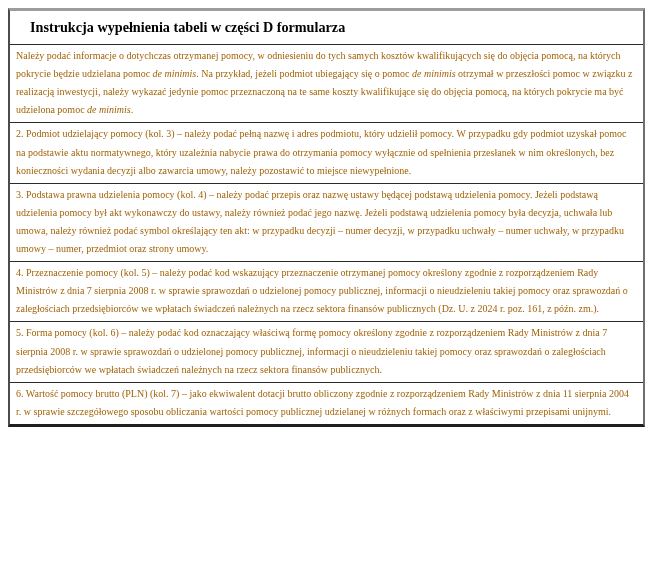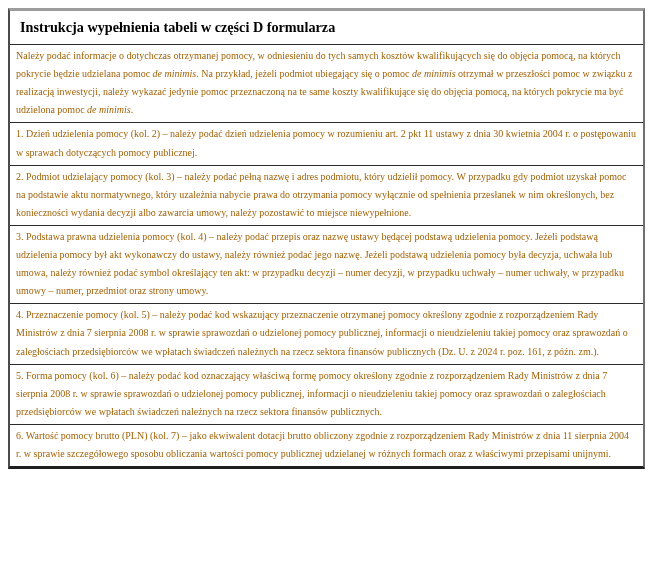--- a/index.html
+++ b/index.html
@@ -27,35 +27,34 @@
     padding: 2px 7px 3px 6px;
     font-size: 10px;
     line-height: 18.1px;
     color: #a16207;
     text-align: left;
   }
   .row:last-child { border-bottom: none; font-family: Liberation Serif, serif; }
   .header-row {
     font-weight: bold;
     font-size: 14.2px;
-    padding: 7px 7px 8px 10px;
+    padding: 7px 7px 8px 20px;
     border-bottom: 1px solid #2b2b2b;
     color: #000000;
   }
   .it { font-style: italic; }
 </style>
 </head>
 <body>
 
 <div class="doc-table">
   <div class="row header-row">
     <span>Instrukcja wypełnienia tabeli w części D formularza</span>
   </div>
   <div>
       <div class="row"><span>Należy podać informacje o dotychczas otrzymanej pomocy, w odniesieniu do tych samych kosztów kwalifikujących się do objęcia pomocą, na których pokrycie będzie udzielana pomoc </span><span class="it">de minimis</span><span>. Na przykład, jeżeli podmiot ubiegający się o pomoc </span><span class="it">de minimis</span><span> otrzymał w przeszłości pomoc w związku z realizacją inwestycji, należy wykazać jedynie pomoc przeznaczoną na te same koszty kwalifikujące się do objęcia pomocą, na których pokrycie ma być udzielona pomoc </span><span class="it">de minimis</span><span>.</span></div>
-      <div class="row"><span>1. Dzień udzielenia pomocy (kol. 2) – należy podać dzień udzielenia pomocy w rozumieniu art. 2 pkt 11 ustawy z dnia 30 kwietnia 2004 r. o postępowaniu w sprawach dotyczących pomocy publicznej.</span></div>
       <div class="row"><span>2. Podmiot udzielający pomocy (kol. 3) – należy podać pełną nazwę i adres podmiotu, który udzielił pomocy. W przypadku gdy podmiot uzyskał pomoc na podstawie aktu normatywnego, który uzależnia nabycie prawa do otrzymania pomocy wyłącznie od spełnienia przesłanek w nim określonych, bez konieczności wydania decyzji albo zawarcia umowy, należy pozostawić to miejsce niewypełnione.</span></div>
       <div class="row"><span>3. Podstawa prawna udzielenia pomocy (kol. 4) – należy podać przepis oraz nazwę ustawy będącej podstawą udzielenia pomocy. Jeżeli podstawą udzielenia pomocy był akt wykonawczy do ustawy, należy również podać jego nazwę. Jeżeli podstawą udzielenia pomocy była decyzja, uchwała lub umowa, należy również podać symbol określający ten akt: w przypadku decyzji – numer decyzji, w przypadku uchwały – numer uchwały, w przypadku umowy – numer, przedmiot oraz strony umowy.</span></div>
       <div class="row"><span>4. Przeznaczenie pomocy (kol. 5) – należy podać kod wskazujący przeznaczenie otrzymanej pomocy określony zgodnie z rozporządzeniem Rady Ministrów z dnia 7 sierpnia 2008 r. w sprawie sprawozdań o udzielonej pomocy publicznej, informacji o nieudzieleniu takiej pomocy oraz sprawozdań o zaległościach przedsiębiorców we wpłatach świadczeń należnych na rzecz sektora finansów publicznych (Dz. U. z 2024 r. poz. 161, z późn. zm.).</span></div>
       <div class="row"><span>5. Forma pomocy (kol. 6) – należy podać kod oznaczający właściwą formę pomocy określony zgodnie z rozporządzeniem Rady Ministrów z dnia 7 sierpnia 2008 r. w sprawie sprawozdań o udzielonej pomocy publicznej, informacji o nieudzieleniu takiej pomocy oraz sprawozdań o zaległościach przedsiębiorców we wpłatach świadczeń należnych na rzecz sektora finansów publicznych.</span></div>
       <div class="row"><span>6. Wartość pomocy brutto (PLN) (kol. 7) – jako ekwiwalent dotacji brutto obliczony zgodnie z rozporządzeniem Rady Ministrów z dnia 11 sierpnia 2004 r. w sprawie szczegółowego sposobu obliczania wartości pomocy publicznej udzielanej w różnych formach oraz z właściwymi przepisami unijnymi.</span></div>
     </div>
 </div>
 
 </body></html>

